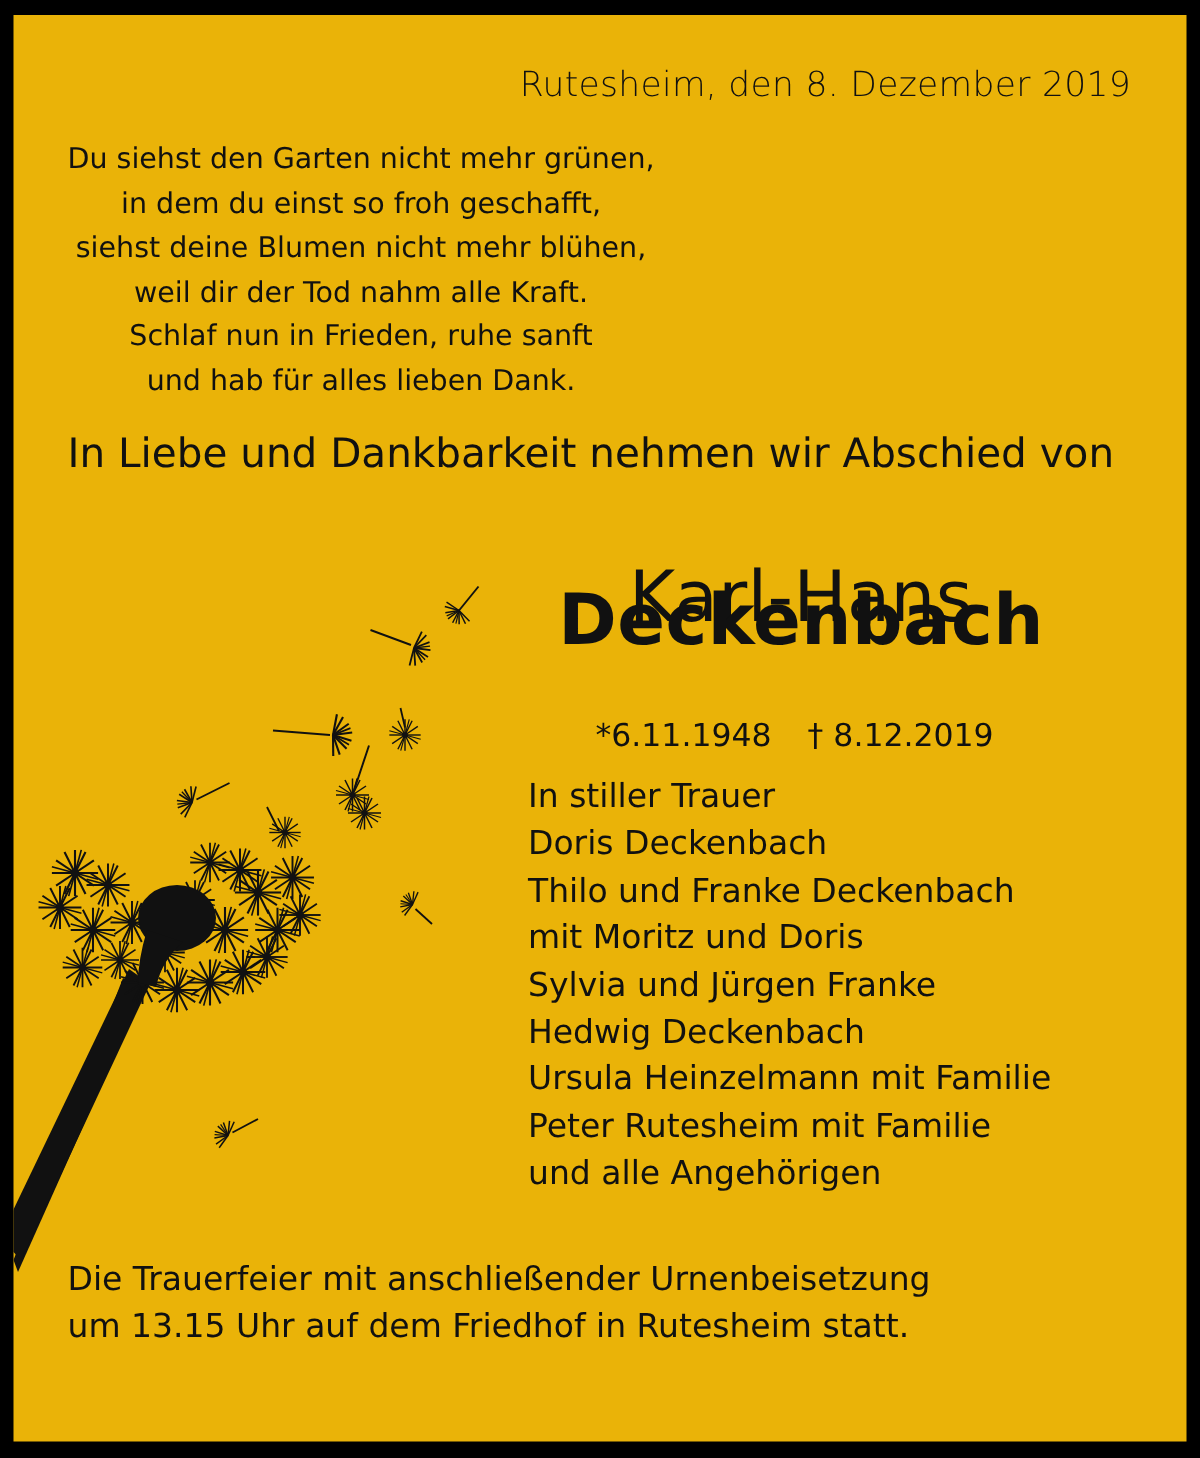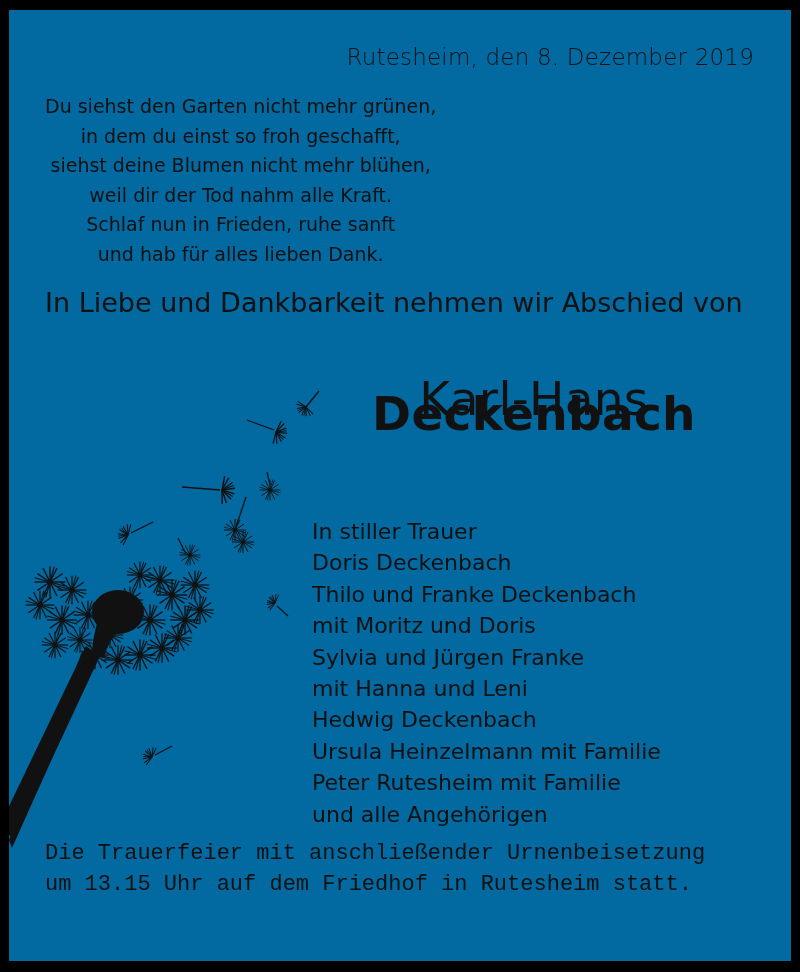--- a/index.html
+++ b/index.html
@@ -14,21 +14,21 @@
       overflow: hidden;
       font-family: "DejaVu Sans", "Liberation Sans", sans-serif;
       color: #111;
     }
     .page {
       position: absolute;
       left: 9px;
       top: 10px;
       width: 782px;
       height: 951px;
-      background: #0369a1;
+      background: #eab308;
       overflow: hidden;
     }
     .abs { position: absolute; white-space: nowrap; }
 
     .place-date {
       right: 37px;
       top: 34px;
       font-size: 23px;
       letter-spacing: 0.2px;
       font-weight: 300;
@@ -64,29 +64,29 @@
       font-size: 21px;
     }
     .dates .gap { display: inline-block; width: 24px; }
 
     .family {
       left: 303px;
       top: 506px;
       font-size: 22px;
       line-height: 31.4px;
     }
-    .family div { white-space: nowrap; }
+    .family div { white-space: nowrap; margin-left: 40px; }
 
     .ceremony {
       left: 36px;
       top: 828px;
       font-size: 22px;
       line-height: 31px;
     }
-    .ceremony div { white-space: nowrap; font-family: Liberation Mono, monospace; }
+    .ceremony div { white-space: nowrap; }
 
     .dandelion {
       position: absolute;
       left: -9px;
       top: 360px;
       width: 340px;
       height: 480px;
     }
   </style>
 </head>
@@ -103,20 +103,23 @@
     <div>weil dir der Tod nahm alle Kraft.</div>
     <div>Schlaf nun in Frieden, ruhe sanft</div>
     <div>und hab für alles lieben Dank.</div>
   </div>
 
   <div class="abs intro">In Liebe und Dankbarkeit nehmen wir Abschied von</div>
 
   <div class="abs name first">Karl-Hans</div>
   <div class="abs name last">Deckenbach</div>
 
+  <div class="abs dates">
+    <span>*6.11.1948</span><span class="gap"></span><span>† 8.12.2019</span>
+  </div>
 
   <svg class="dandelion" viewBox="0 0 340 480" xmlns="http://www.w3.org/2000/svg">
     <defs>
       <g id="tuft">
         <line x1="0" y1="0" x2="0" y2="-11" stroke="#111" stroke-width="1"></line>
         <line x1="0" y1="0" x2="5" y2="-10" stroke="#111" stroke-width="1"></line>
         <line x1="0" y1="0" x2="9" y2="-6" stroke="#111" stroke-width="1"></line>
         <line x1="0" y1="0" x2="11" y2="0" stroke="#111" stroke-width="1"></line>
         <line x1="0" y1="0" x2="9" y2="6" stroke="#111" stroke-width="1"></line>
         <line x1="0" y1="0" x2="5" y2="10" stroke="#111" stroke-width="1"></line>
@@ -204,21 +207,20 @@
       <use href="#fan" transform="translate(152,387) rotate(30) scale(1)"></use>
     </g>
   </svg>
 
   <div class="abs family">
     <div>In stiller Trauer</div>
     <div>Doris Deckenbach</div>
     <div>Thilo und Franke Deckenbach</div>
     <div>mit Moritz und Doris</div>
     <div>Sylvia und Jürgen Franke</div>
-    <div>mit Hanna und Leni</div>
     <div>Hedwig Deckenbach</div>
     <div>Ursula Heinzelmann mit Familie</div>
     <div>Peter Rutesheim mit Familie</div>
     <div>und alle Angehörigen</div>
   </div>
 
   <div class="abs ceremony">
     <div>Die Trauerfeier mit anschließender Urnenbeisetzung</div>
     <div>um 13.15 Uhr auf dem Friedhof in Rutesheim statt.</div>
   </div>

